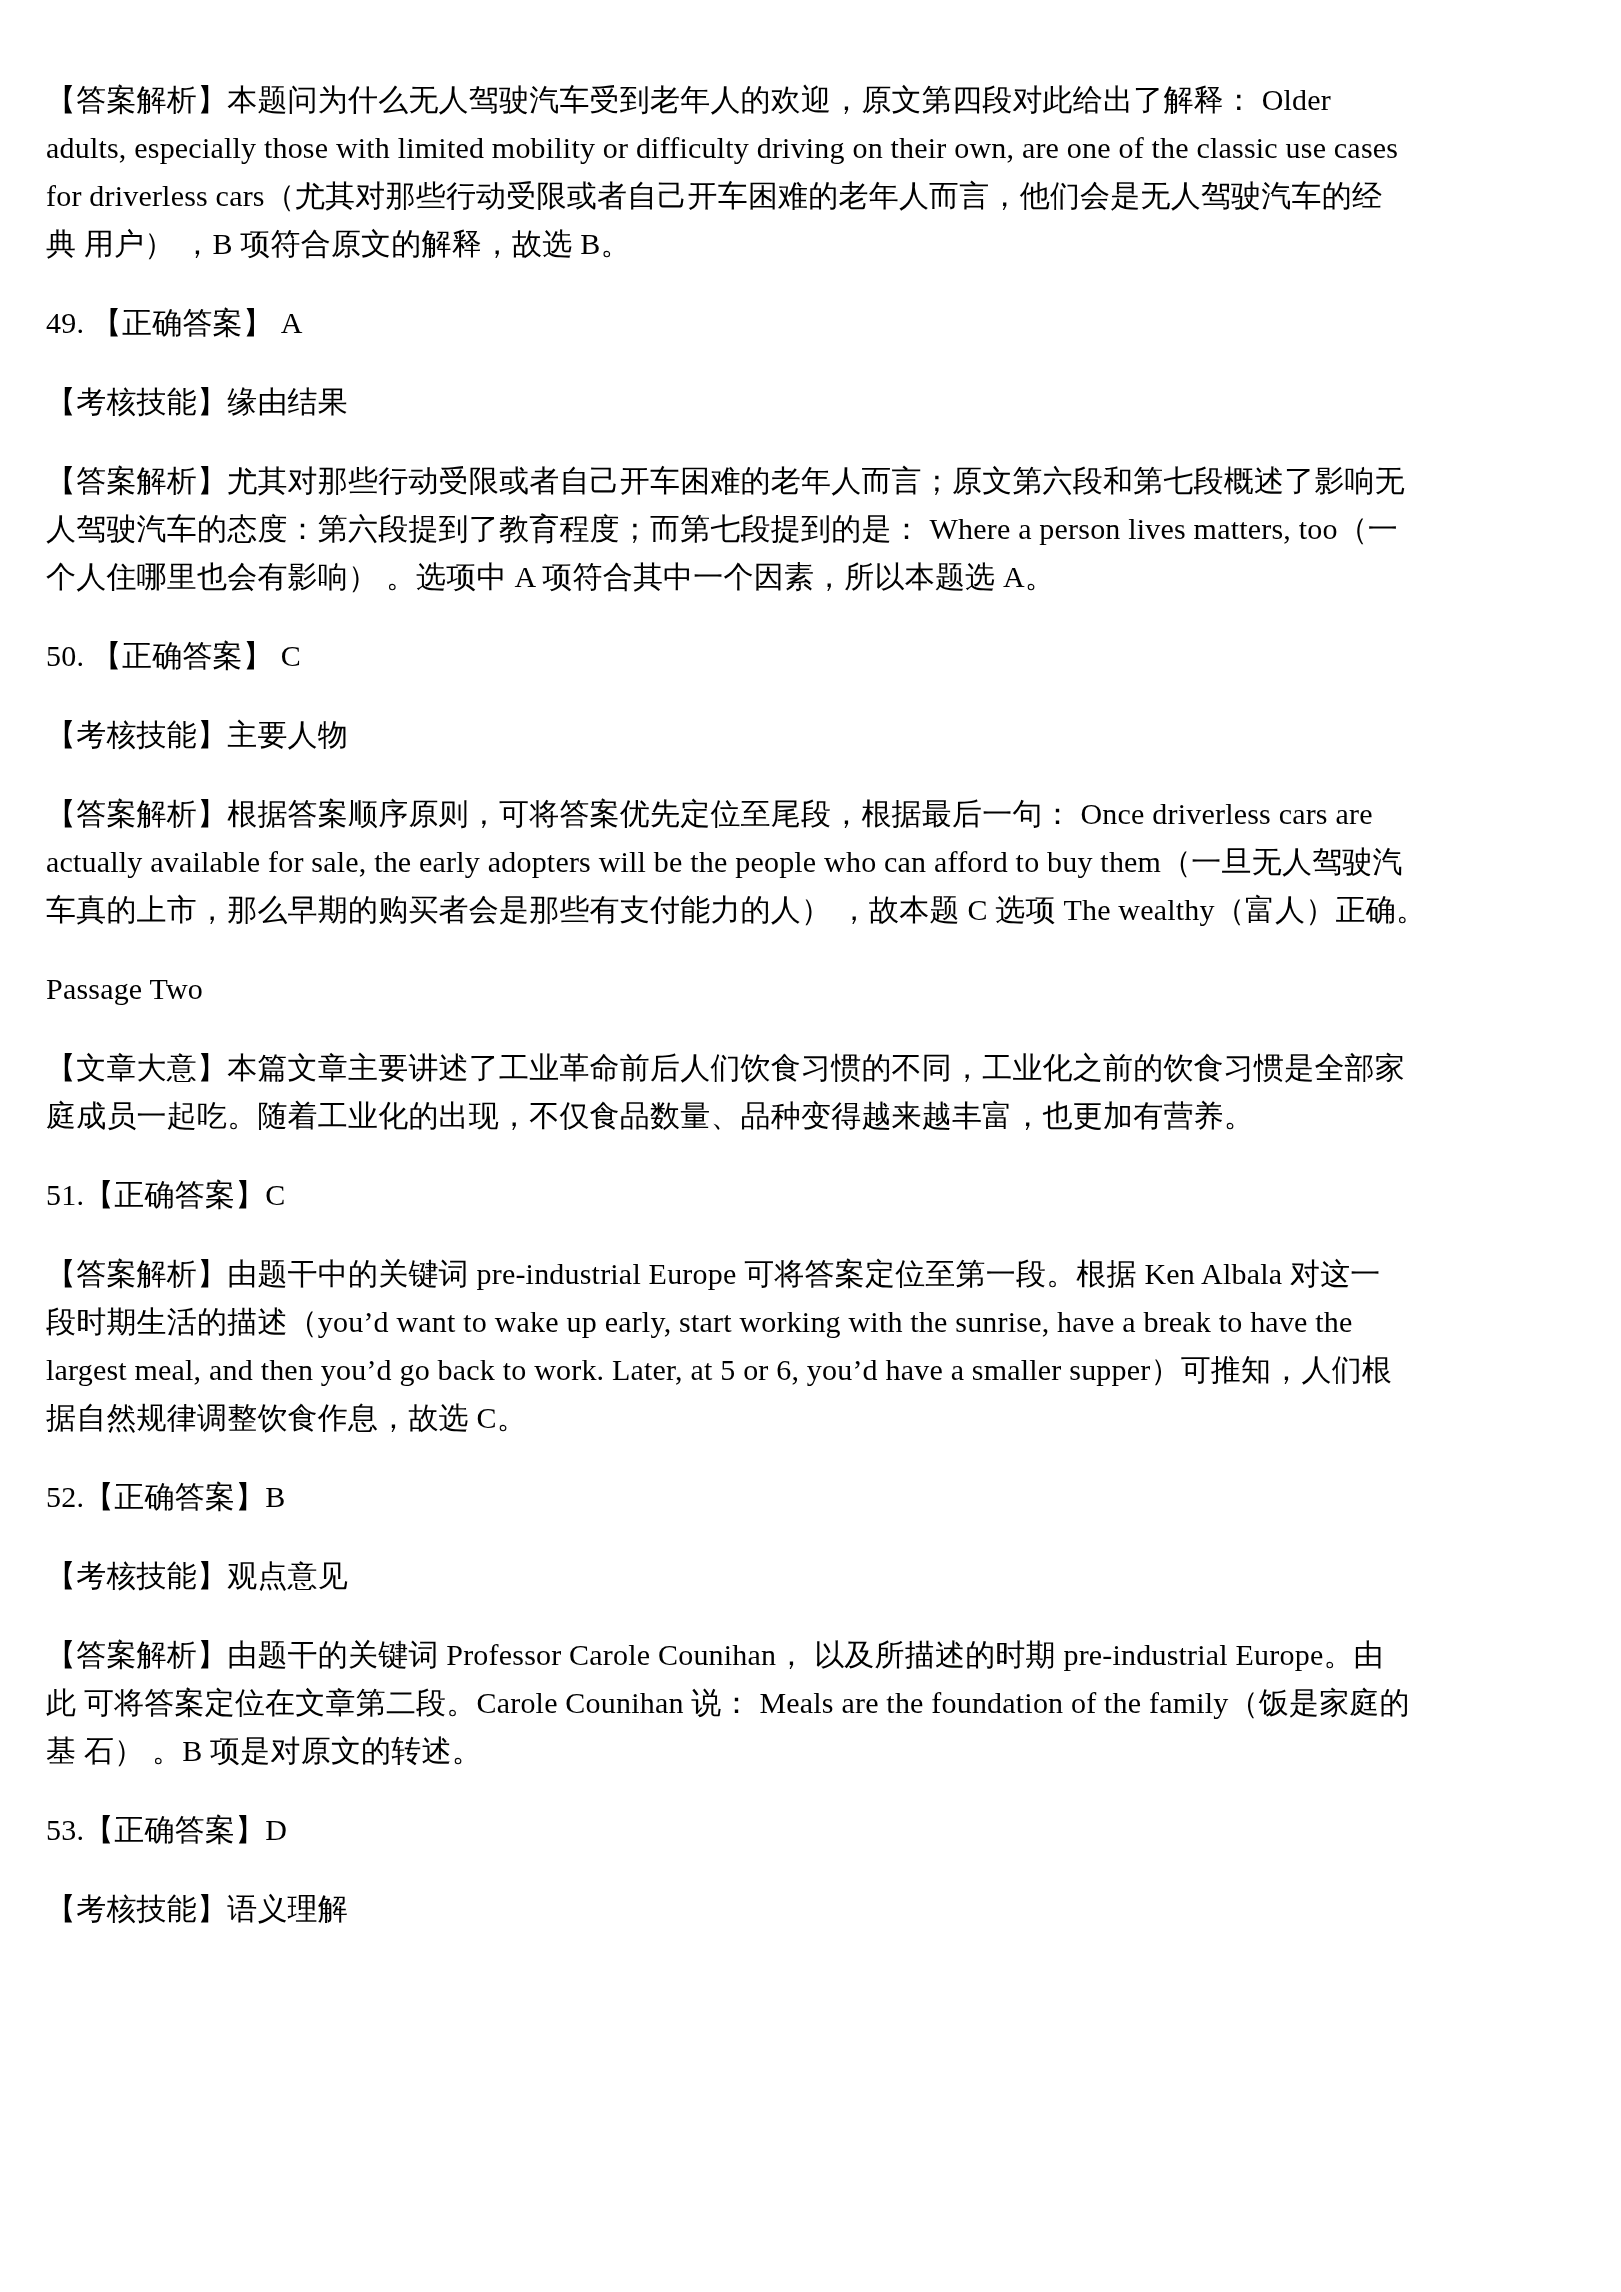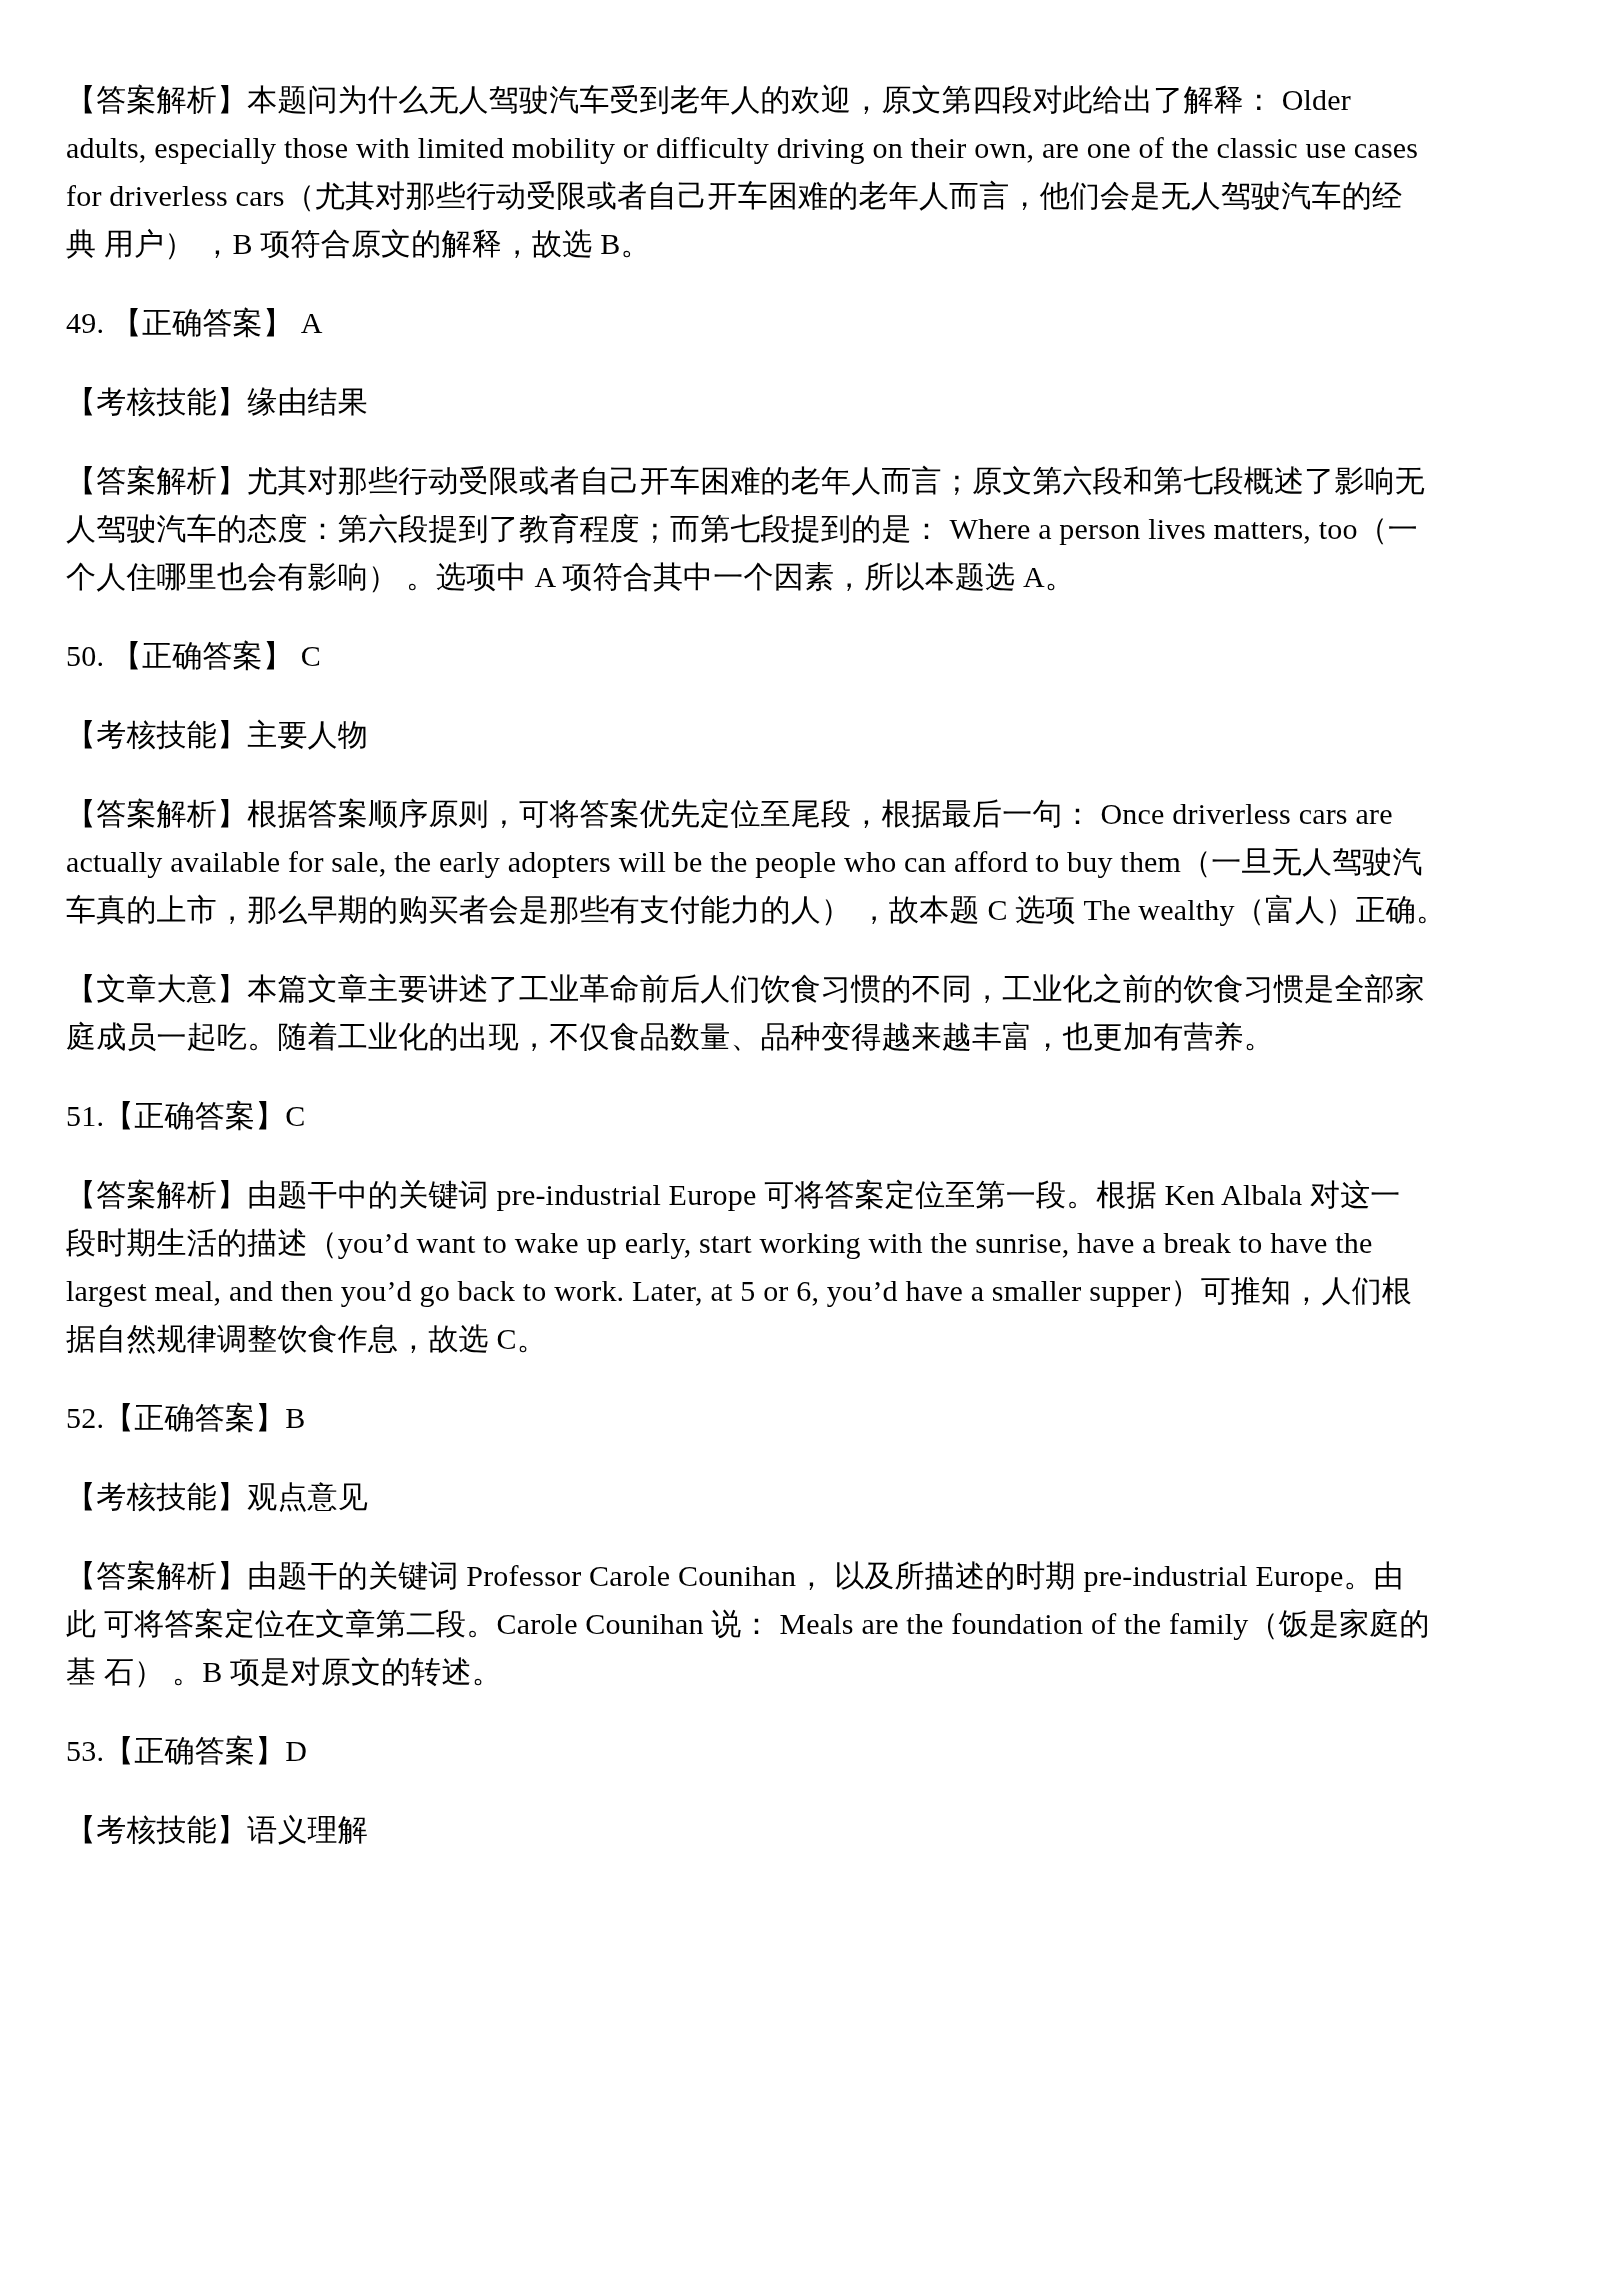--- a/index.html
+++ b/index.html
@@ -10,21 +10,21 @@
   .page {
     position: relative;
     width: 1621px;
     height: 2293px;
     background: #ffffff;
     color: #000000;
     overflow: hidden;
     font-family: "Liberation Serif", "DejaVu Serif", serif;
   }
   .content {
-    padding: 76px 88px 0 66px;
+    padding: 76px 88px 0 46px;
   }
   .paragraph {
     margin: 0 0 31px 0;
   }
   .line {
     font-size: 30px;
     line-height: 48px;
     white-space: pre;
     letter-spacing: 0.2px;
   }
@@ -56,20 +56,23 @@
       </div>
       <div class="paragraph">
         <div class="line">【考核技能】主要人物</div>
       </div>
       <div class="paragraph">
         <div class="line">【答案解析】根据答案顺序原则，可将答案优先定位至尾段，根据最后一句： Once driverless cars are</div>
         <div class="line">actually available for sale, the early adopters will be the people who can afford to buy them（一旦无人驾驶汽</div>
         <div class="line">车真的上市，那么早期的购买者会是那些有支付能力的人） ，故本题 C 选项 The wealthy（富人）正确。</div>
       </div>
       <div class="paragraph">
+        <div class="line">Passage Two</div>
+      </div>
+      <div class="paragraph">
         <div class="line">【文章大意】本篇文章主要讲述了工业革命前后人们饮食习惯的不同，工业化之前的饮食习惯是全部家</div>
         <div class="line">庭成员一起吃。随着工业化的出现，不仅食品数量、品种变得越来越丰富，也更加有营养。</div>
       </div>
       <div class="paragraph">
         <div class="line">51.【正确答案】C</div>
       </div>
       <div class="paragraph">
         <div class="line">【答案解析】由题干中的关键词 pre-industrial Europe 可将答案定位至第一段。根据 Ken Albala 对这一</div>
         <div class="line">段时期生活的描述（you’d want to wake up early, start working with the sunrise, have a break to have the</div>
         <div class="line">largest meal, and then you’d go back to work. Later, at 5 or 6, you’d have a smaller supper）可推知，人们根</div>

